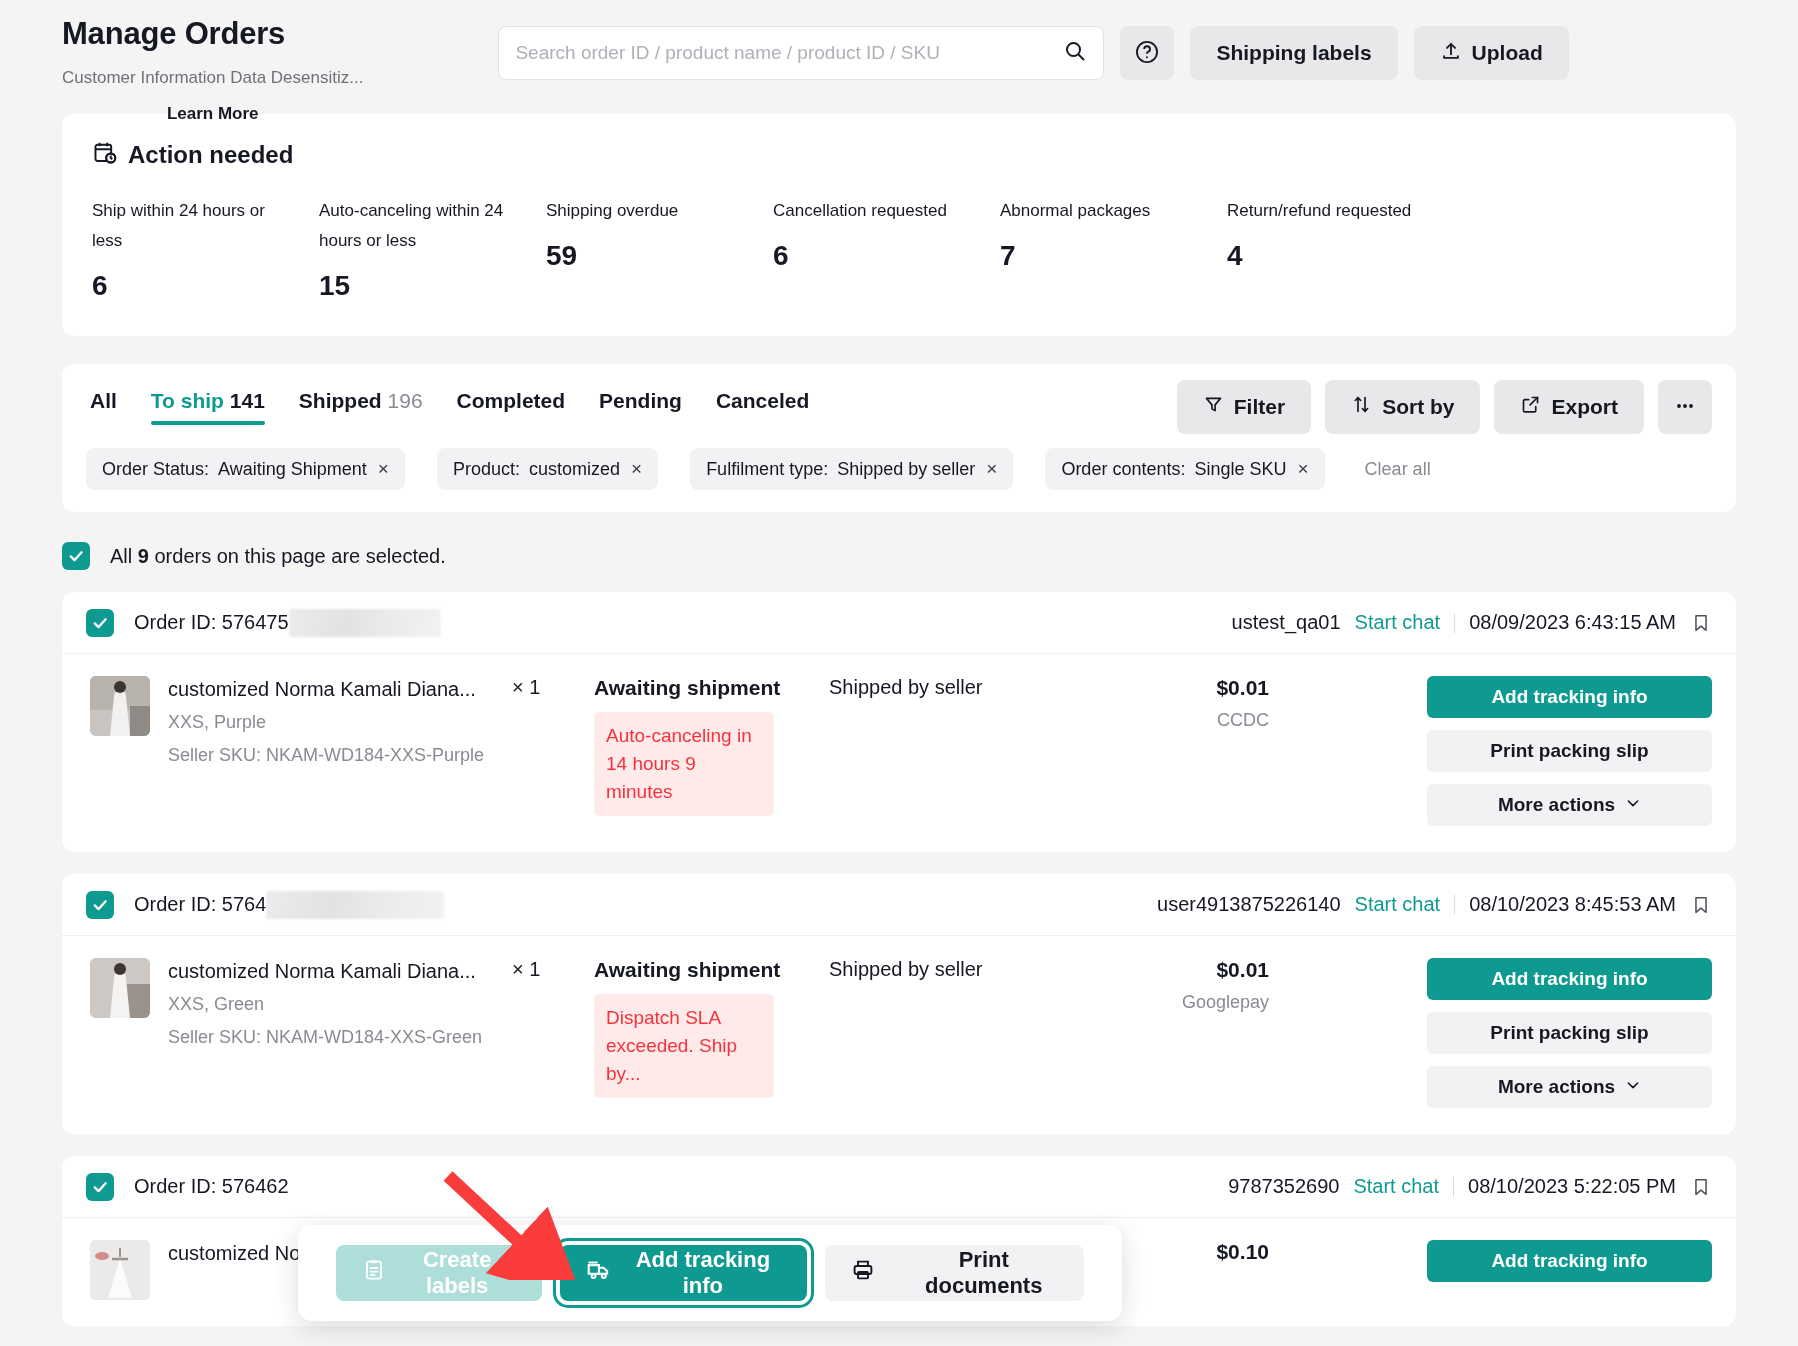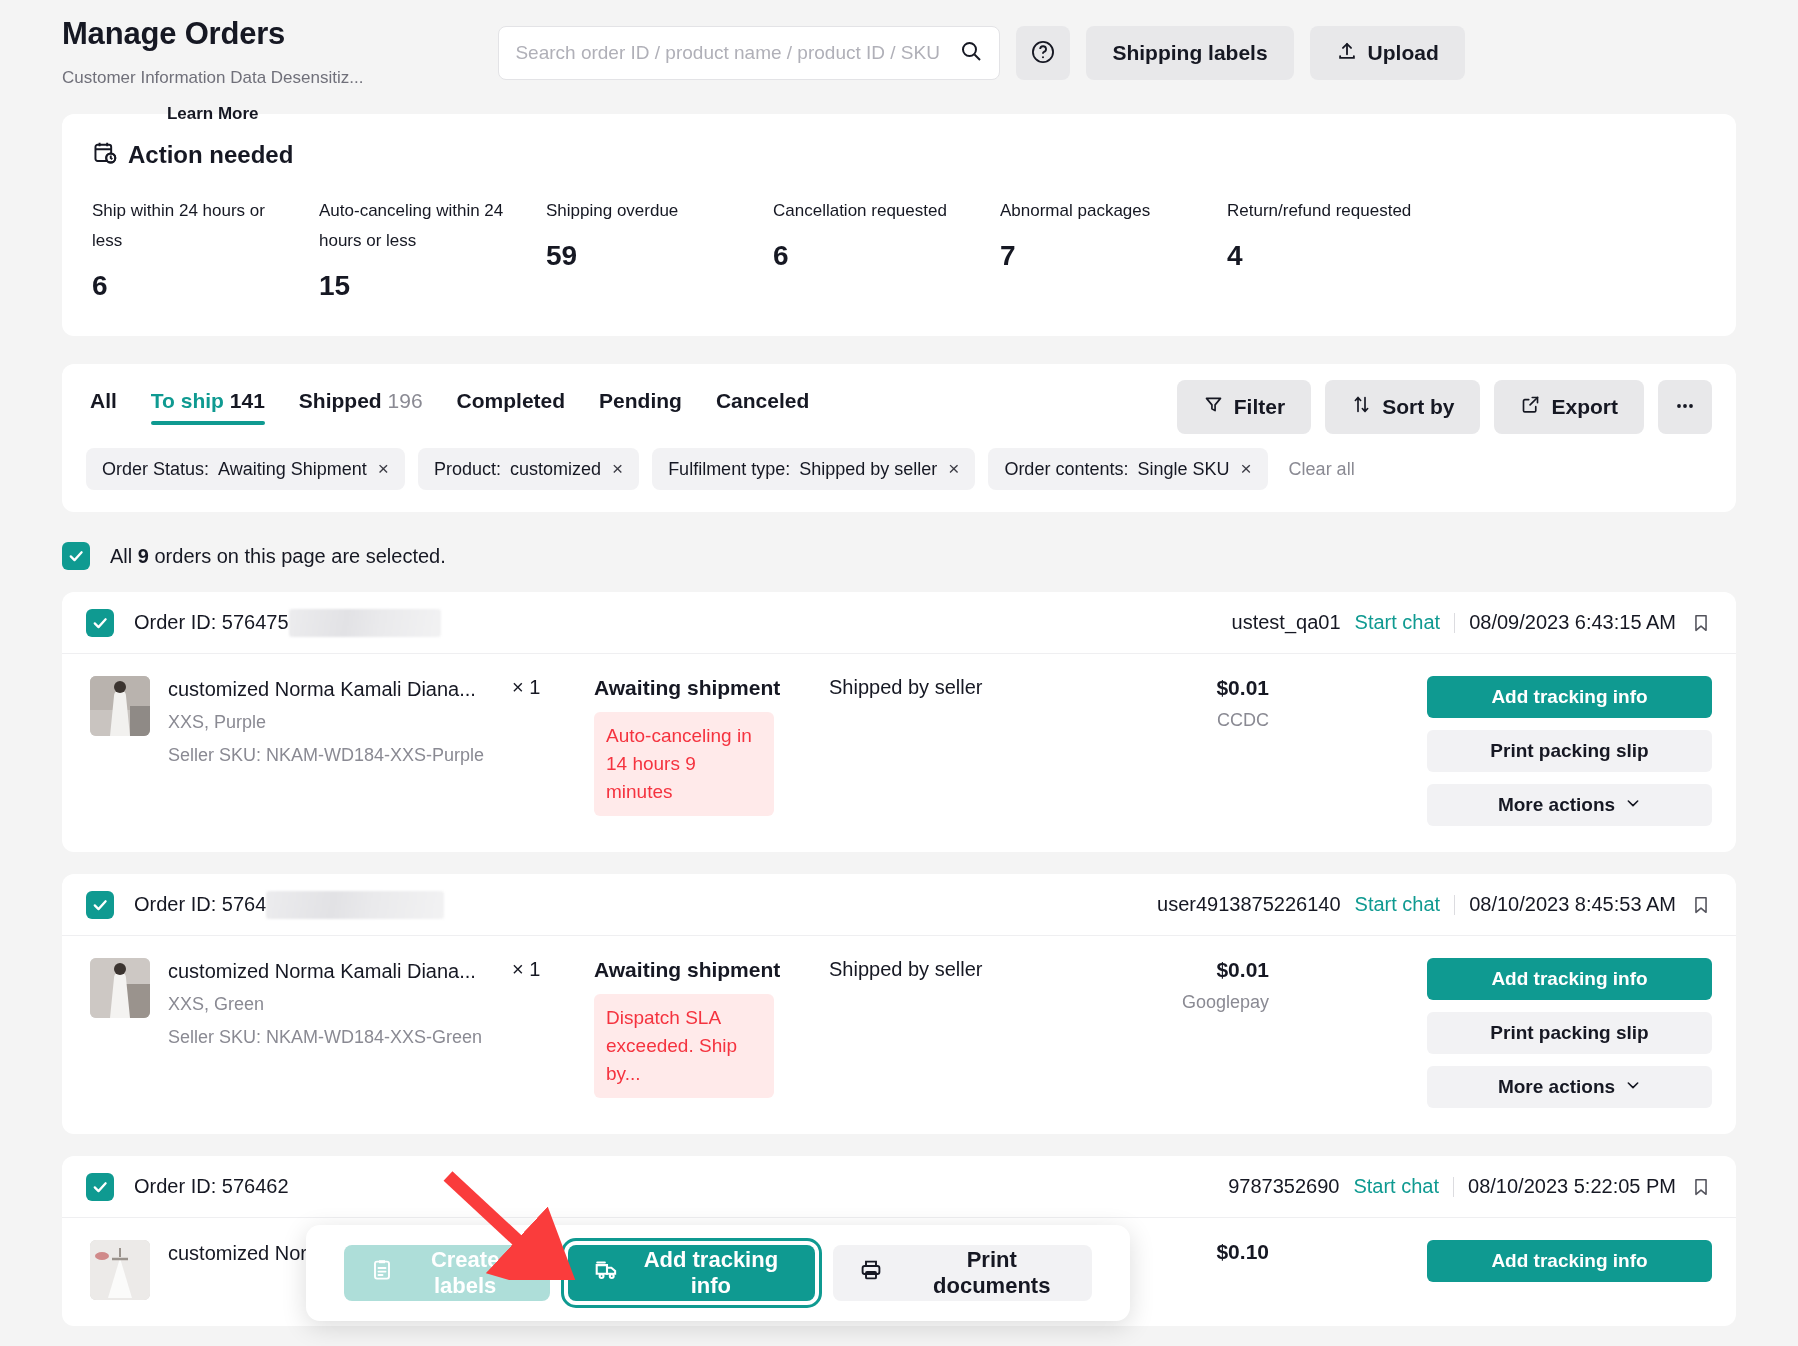--- a/index.html
+++ b/index.html
@@ -15,21 +15,21 @@
   
   .header { display: flex; align-items: flex-start; padding: 14px 62px 0 62px; height: 110px; gap: 44px; }
   .title-block { flex: 0 0 auto; }
   .page-title { font-size: 31px; font-weight: 700; letter-spacing: -.2px; color: #161823; line-height: 40px; }
   .sub-row { display: flex; align-items: center; gap: 16px; margin-top: 14px; flex-direction: column; }
   .sub-text { font-size: 17px; color: #70707a; white-space: nowrap; }
   .learn-more { font-size: 17px; font-weight: 700; color: #161823; cursor: pointer; }
 
   .header-right { display: flex; align-items: center; gap: 16px; margin-left: 91px; margin-top: 12px; }
   .search-box {
-    width: 502px; height: 54px; background: #fff; border: 1px solid #e3e3e6; border-radius: 8px;
+    width: 606px; height: 54px; background: #fff; border: 1px solid #e3e3e6; border-radius: 8px;
     display: flex; align-items: center; padding: 0 16px; position: relative; overflow: hidden;
   }
   .search-box input {
     flex: 1; border: none; outline: none; font-size: 19px; color: #161823;
     font-family: "Liberation Sans", sans-serif; background: transparent;
   }
   .search-box input::placeholder { color: #b0b0b8; }
   .icon-btn {
     width: 54px; height: 54px; background: #e8e8ea; border-radius: 8px; border: none;
     display: flex; align-items: center; justify-content: center; cursor: pointer;
@@ -53,21 +53,21 @@
   
   .tabs-card { margin-top: 28px; padding: 16px 24px 22px 24px; }
   .tabs-row { display: flex; align-items: center; justify-content: space-between; }
   .tabs { display: flex; align-items: flex-end; gap: 34px; padding-left: 4px; }
   .tab { font-size: 21px; font-weight: 700; color: #161823; padding-bottom: 12px; cursor: pointer; position: relative; white-space: nowrap; }
   .tab .cnt { color: #161823; font-weight: 700; }
   .tab.muted-cnt .cnt { color: #8a8a93; font-weight: 400; }
   .tab.active { color: #0f9a91; }
   .tab.active::after { content: ""; position: absolute; left: 0; right: 0; bottom: 0; height: 4px; background: #0f9a91; border-radius: 2px; }
   .tab-actions { display: flex; align-items: center; gap: 14px; }
-  .chips { display: flex; align-items: center; gap: 13px; margin-top: 14px; flex-wrap: nowrap; }
+  .chips { display: flex; align-items: center; gap: 32px; margin-top: 14px; flex-wrap: nowrap; }
   .chip {
     background: #f2f2f4; border-radius: 8px; height: 42px; display: flex; align-items: center; gap: 9px;
     padding: 0 16px; font-size: 18px; cursor: pointer; white-space: nowrap;
   }
   .chip .k { color: #161823; }
   .chip .v { color: #161823; font-weight: 400; }
   .chip .x { color: #3c3c45; font-size: 19px; margin-left: 2px; }
   .clear-all { font-size: 18px; color: #8a8a93; cursor: pointer; margin-left: 8px; }
 
   
@@ -113,21 +113,21 @@
     font-size: 19px; font-weight: 700; cursor: pointer; font-family: "Liberation Sans", sans-serif;
   }
   .btn-secondary {
     height: 42px; background: #f2f2f4; color: #161823; border: none; border-radius: 6px;
     font-size: 19px; font-weight: 700; cursor: pointer; font-family: "Liberation Sans", sans-serif;
     display: flex; align-items: center; justify-content: center; gap: 10px;
   }
 
   
   .bulkbar {
-    position: absolute; left: 306px; top: 1225px; width: 824px; height: 96px;
+    position: absolute; left: 298px; top: 1225px; width: 824px; height: 96px;
     background: #fff; border-radius: 14px; box-shadow: 0 6px 26px rgba(0,0,0,.14);
     display: flex; align-items: center; gap: 18px; padding: 0 38px; z-index: 20;
   }
   .bulk-btn {
     height: 56px; border-radius: 8px; border: none; cursor: pointer; padding: 0 26px;
     font-size: 22px; font-weight: 700; display: flex; align-items: center; gap: 12px;
     font-family: "Liberation Sans", sans-serif;
   }
   .bulk-disabled { background: #aeded9; color: #ffffff; }
   .bulk-focus { background: #0f9a91; color: #fff; outline: 3px solid #0f9a91; outline-offset: 4px; }

